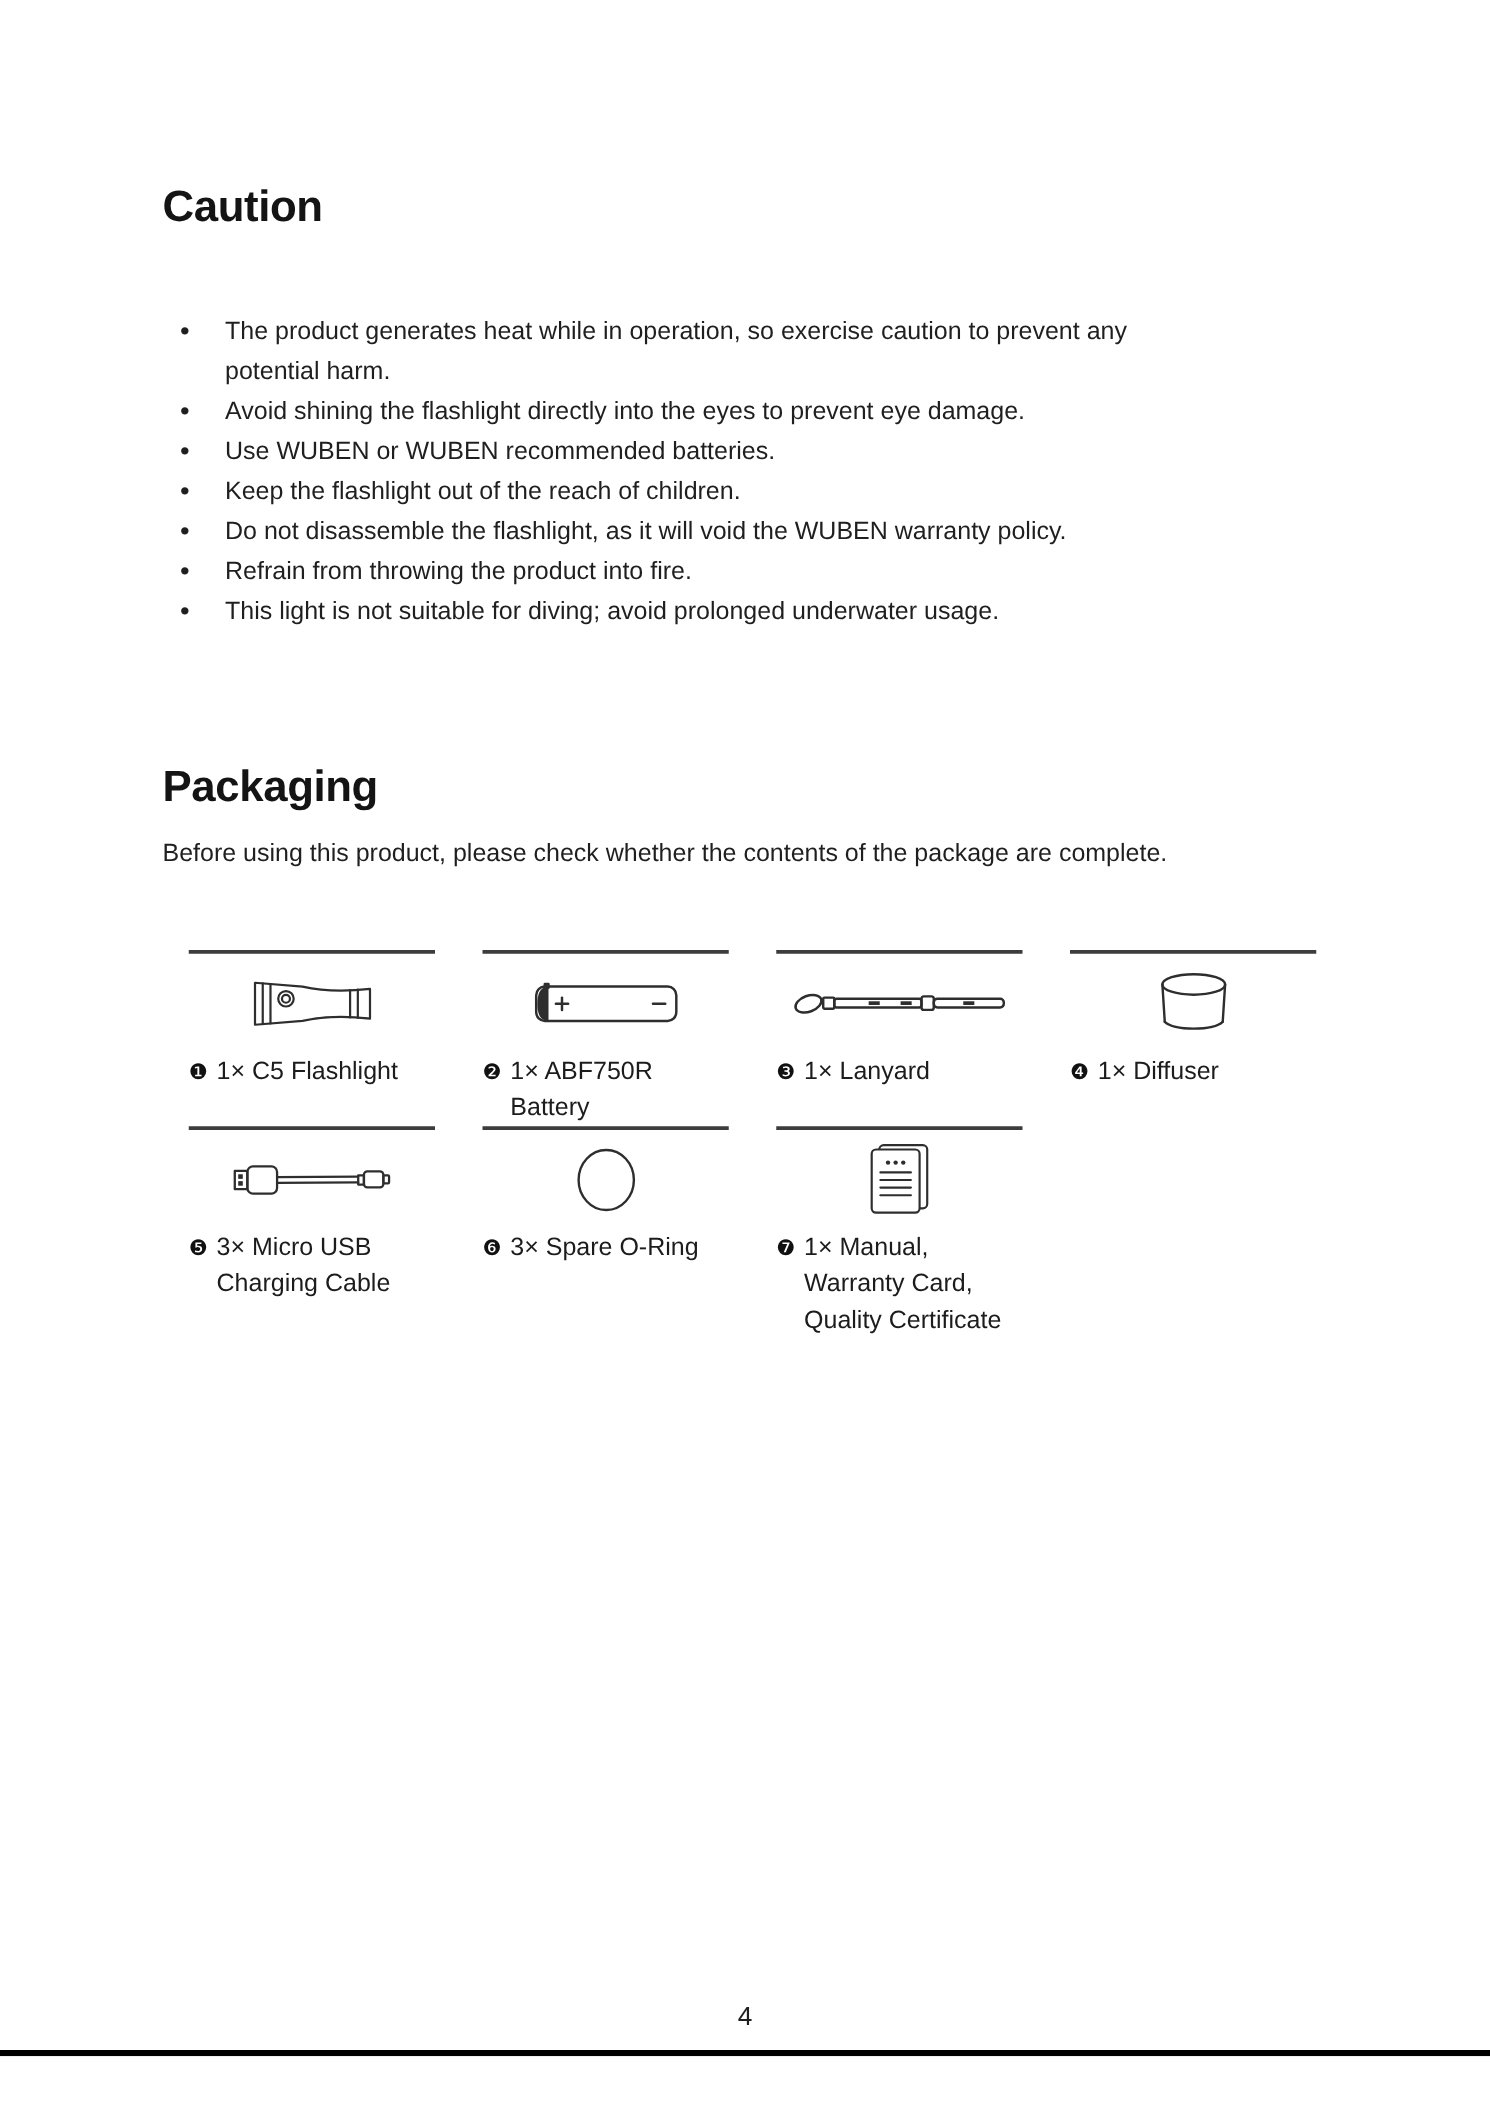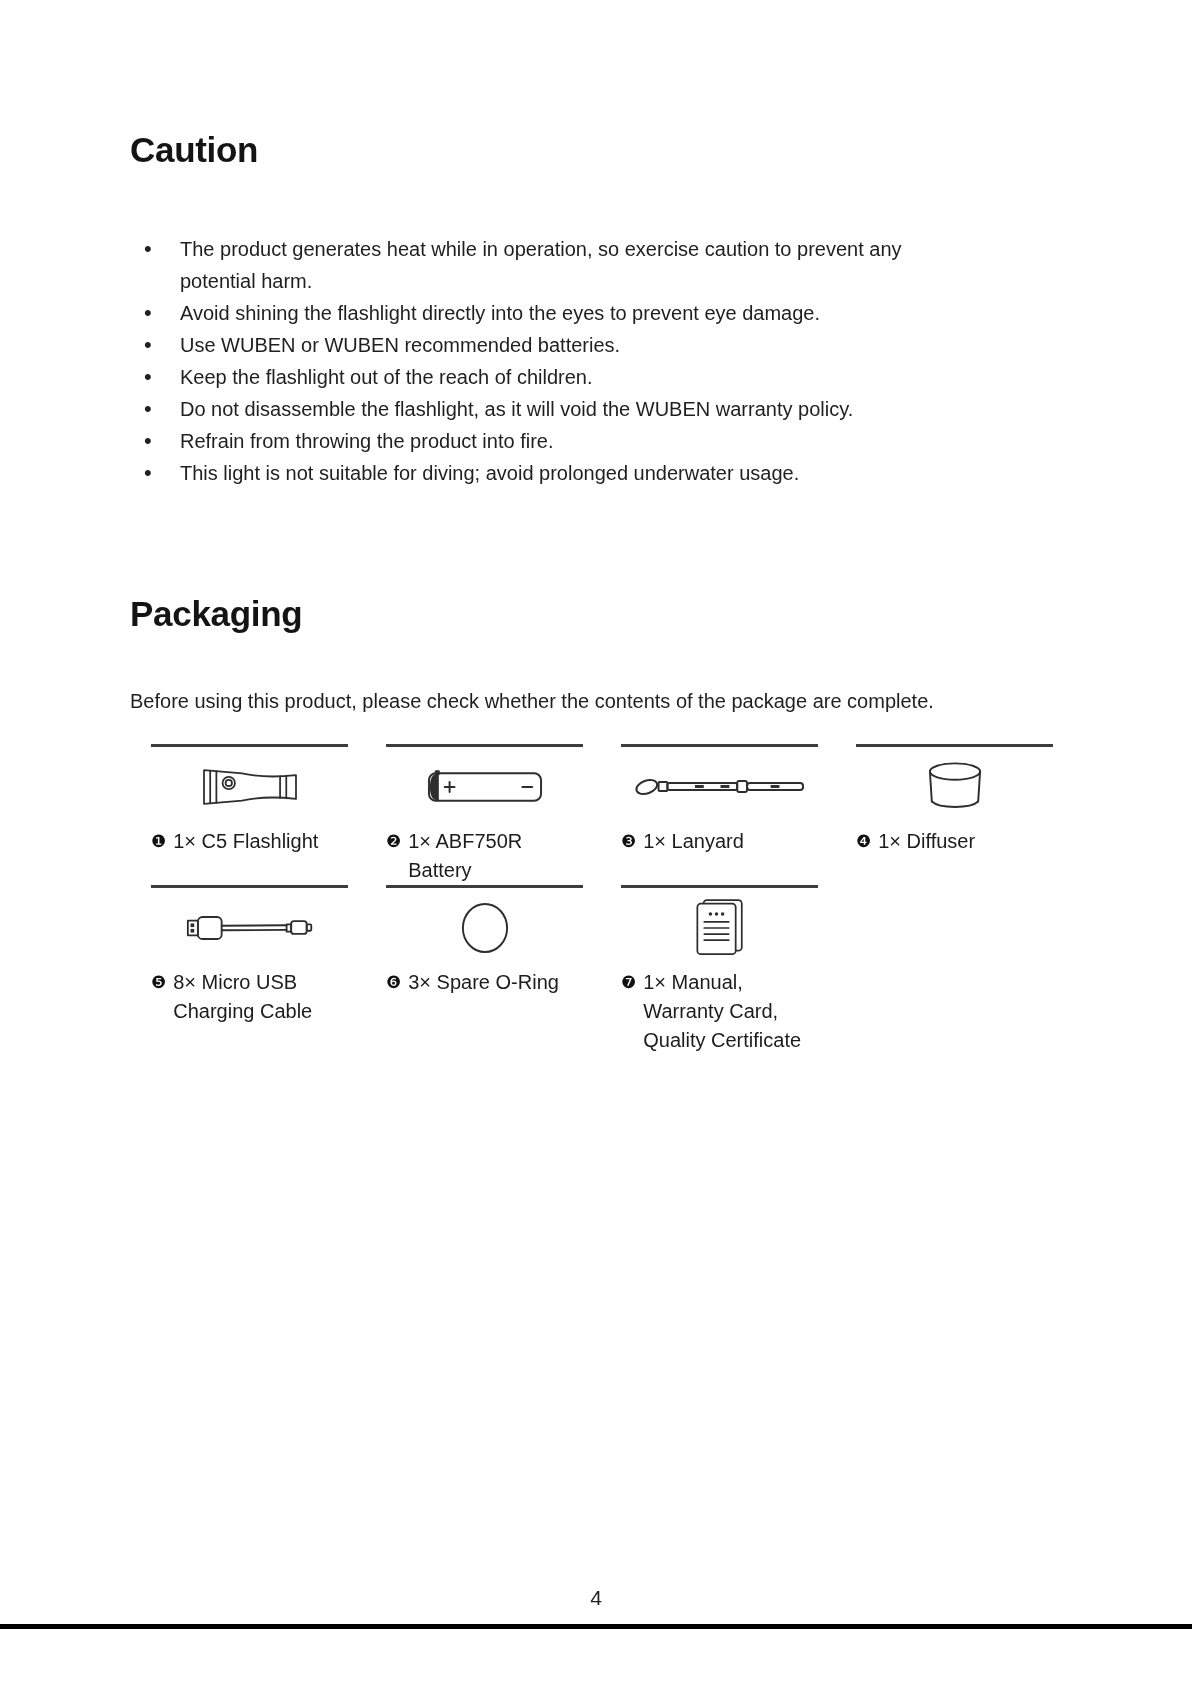--- a/index.html
+++ b/index.html
@@ -7,20 +7,21 @@
     width: 1192px; height: 1685px;
     background: #ffffff;
     font-family: "Liberation Sans", sans-serif;
     color: #1f1f1f;
   }
   .page {
     position: relative;
     width: 1192px; height: 1629px;
     background: #fff;
     overflow: hidden;
+    margin-top: 16px;
   }
   .content {
     position: absolute;
     left: 130px; right: 130px; top: 0;
   }
   h1.section-title {
     position: absolute;
     margin: 0;
     font-size: 35px;
     font-weight: bold;
@@ -43,21 +44,21 @@
     width: 800px;
   }
   ul.caution-list li::before {
     content: "\2022";
     position: absolute;
     left: 14px; top: 0;
     font-size: 22px;
   }
   .packaging-intro {
     position: absolute;
-    top: 686px; left: 0;
+    top: 652px; left: 0;
     margin: 0;
     font-size: 20px;
     line-height: 30px;
     width: 932px;
   }
   .pkg-grid {
     position: absolute;
     top: 744px;
     left: 21px;
     display: grid;
@@ -222,21 +223,21 @@
             <line class="ln" x1="39" y1="20.5" x2="110" y2="20"></line>
             <line class="ln" x1="39" y1="25.5" x2="110" y2="25"></line>
             <rect class="ln" x="110" y="19" width="5" height="8"></rect>
             <rect class="ln" x="115" y="15.5" width="17" height="14" rx="3"></rect>
             <rect class="ln" x="132" y="19" width="5" height="7" rx="1"></rect>
           </svg>
         </div>
         <div class="pkg-label">
           <span class="pkg-badge">❺</span>
           <span class="pkg-text">
-            <span>8× Micro USB</span>
+            <span>3× Micro USB</span>
             <span>Charging Cable</span>
           </span>
         </div>
       </div>
 
       <div class="pkg-cell">
         <div class="pkg-icon">
           <svg width="50" height="56" viewBox="0 0 52 56">
             <ellipse class="ln" cx="26" cy="28" rx="23" ry="25"></ellipse>
           </svg>

